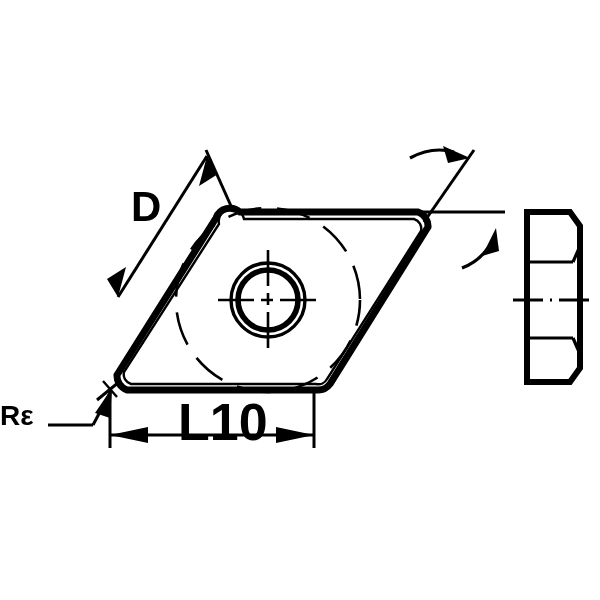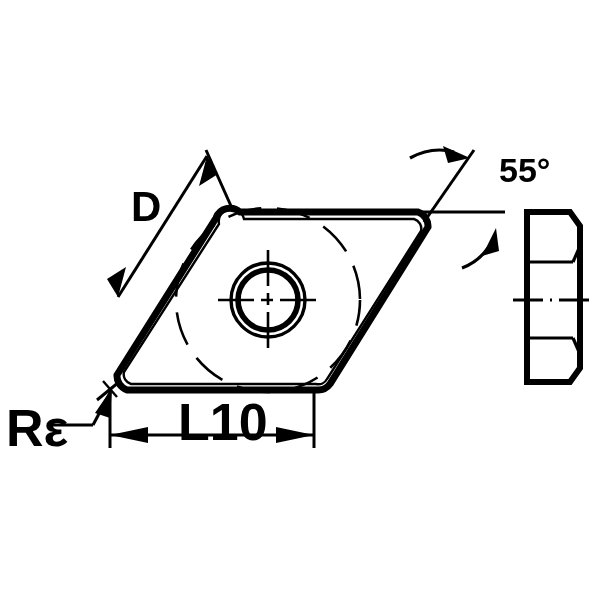--- a/index.html
+++ b/index.html
@@ -15,21 +15,21 @@
     position:absolute;
     color:#000000;
     font-family:"Liberation Sans", sans-serif;
     font-weight:700;
     line-height:1;
     white-space:nowrap;
     user-select:none;
   }
   #lbl-D   { left:131px; top:186px; font-size:42px; }
   #lbl-L10 { left:178px; top:396px; font-size:52px; }
-  #lbl-Re  { left:6px;   top:402px; font-size:52px; }
+  #lbl-Re  { left:0;   top:402px; font-size:28px; }
   #lbl-ang { left:499px; top:153px; font-size:34px; }
 </style>
 </head>
 <body>
 
 <div id="stage">
 
   <svg id="drawing" viewBox="0 0 600 600" xmlns="http://www.w3.org/2000/svg">
 
     <g>
@@ -120,15 +120,14 @@
       <line x1="573" y1="338" x2="580" y2="354" stroke="#000000" stroke-width="3.2"></line>
 
       <line x1="513" y1="300" x2="594" y2="300" stroke="#000000" stroke-width="3" stroke-dasharray="30 7 2 7"></line>
     </g>
 
   </svg>
 
   <div class="lbl" id="lbl-D">D</div>
   <div class="lbl" id="lbl-L10">L10</div>
   <div class="lbl" id="lbl-Re">Rε</div>
-  <div class="lbl" id="lbl-ang">55°</div>
 
 </div>
 
 </body></html>

